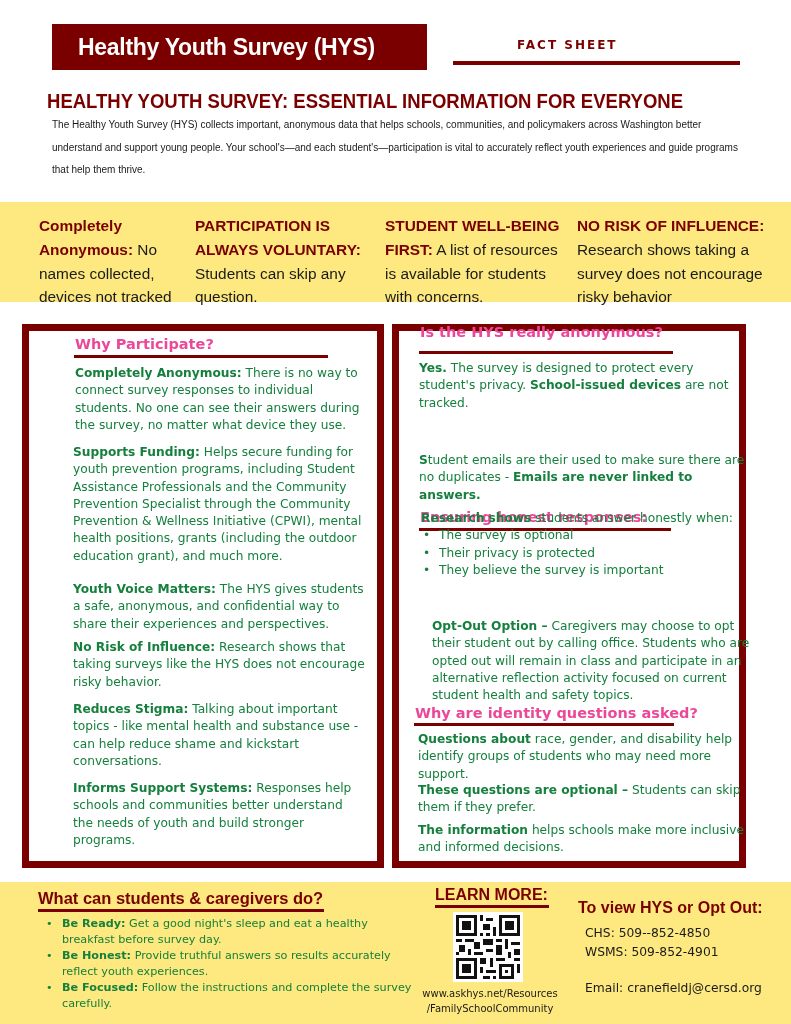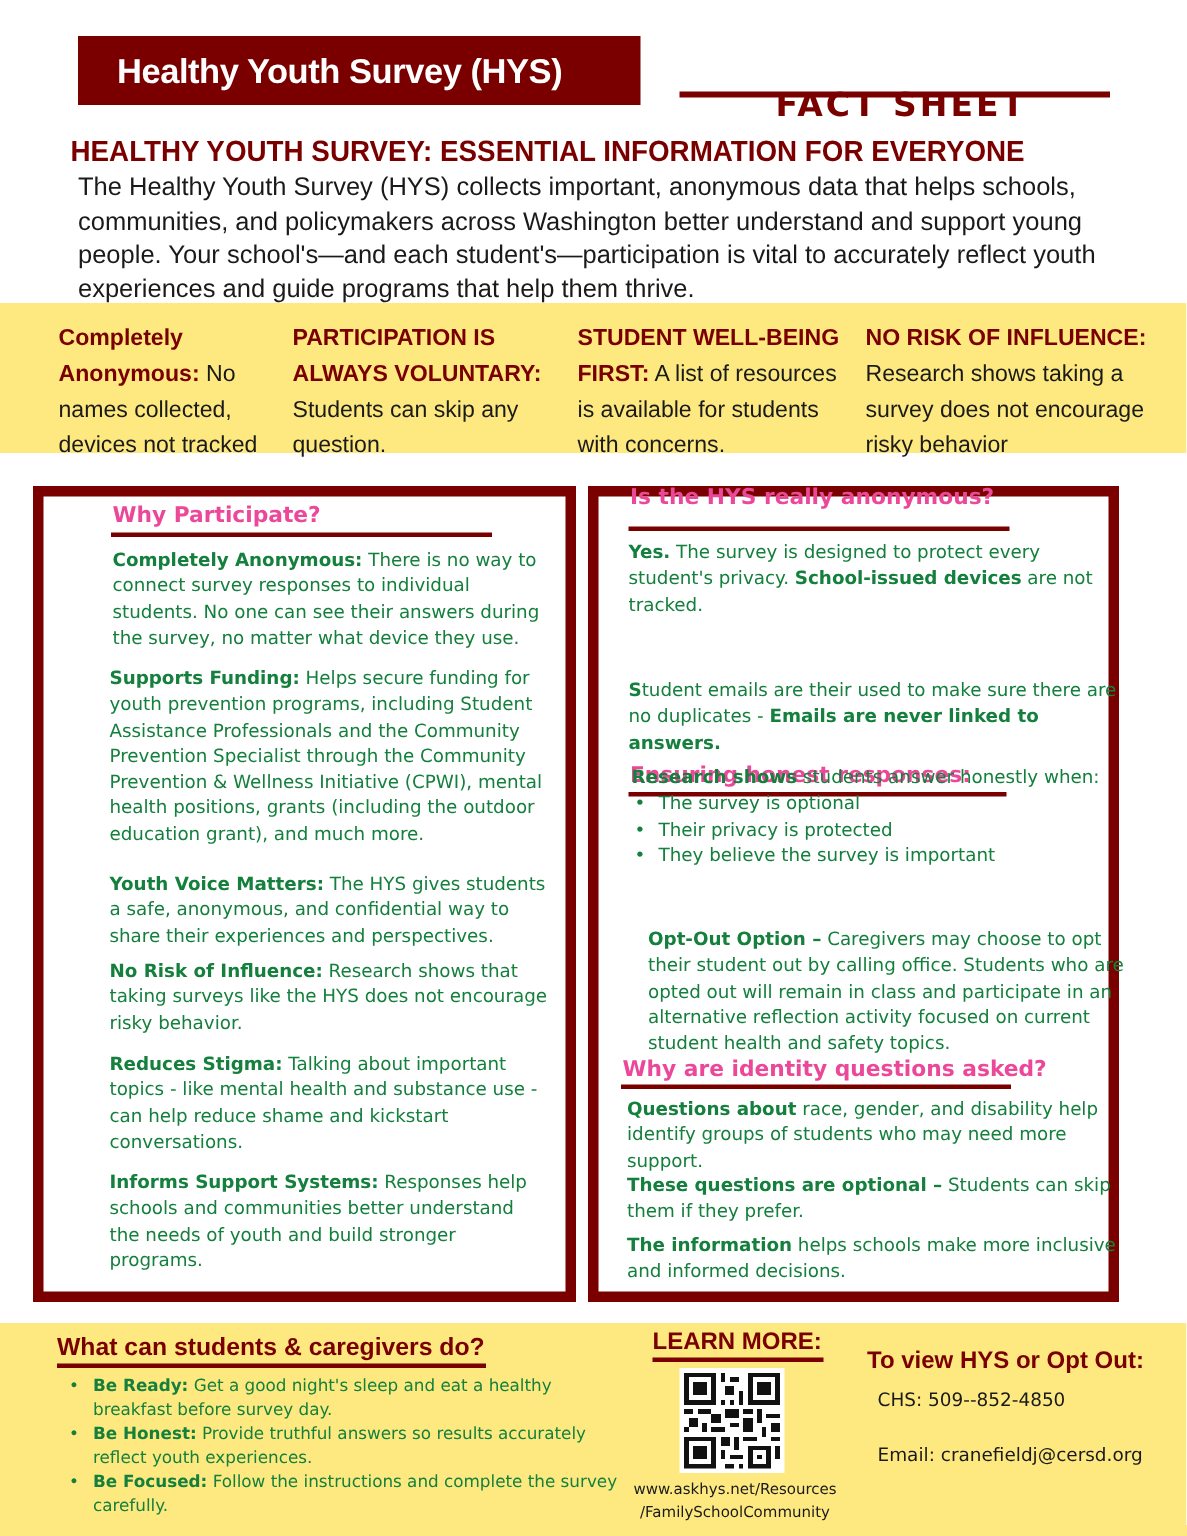--- a/index.html
+++ b/index.html
@@ -7,33 +7,33 @@
   body { position: relative; font-family: "DejaVu Sans", sans-serif; color: #1a1a1a; }
 
   .title-box {
     position: absolute; left: 52px; top: 24px; width: 375px; height: 46px;
     background: #7a0000; color: #fff;
     font-family: "Liberation Sans", sans-serif; font-weight: bold;
     font-size: 23px; line-height: 46px; padding-left: 26px; letter-spacing: -0.3px;
   }
   .fact-sheet {
     position: absolute; left: 517px; top: 38px;
-    font-family: "DejaVu Sans", sans-serif; font-weight: bold; font-size: 22px;
-    letter-spacing: 2px; color: #7a0000; margin-top: 20px;
+    font-family: "DejaVu Sans", sans-serif; font-weight: bold; font-size: 12px;
+    letter-spacing: 2px; color: #7a0000;
   }
   .fact-line { position: absolute; left: 453px; top: 61px; width: 287px; height: 4px; background: #7a0000; }
 
   .main-heading {
     position: absolute; left: 47px; top: 90px;
     font-family: "Liberation Sans", sans-serif; font-weight: bold; font-size: 19.5px;
     color: #7a0000; letter-spacing: 0px; transform: scaleX(0.95); transform-origin: left;
   }
   .intro {
     position: absolute; left: 52px; top: 114px; width: 700px;
-    font-family: "Liberation Sans", sans-serif; font-size: 17px; line-height: 22.5px; color: #1a1a1a;
+    font-family: "Liberation Sans", sans-serif; font-size: 10px; line-height: 22.5px; color: #1a1a1a;
   }
 
   .yellow-band {
     position: absolute; left: 0; top: 202px; width: 791px; height: 100px; background: #fde97f;
   }
   .band-col {
     position: absolute; top: 12px; font-family: "Liberation Sans", sans-serif;
     font-size: 15.4px; line-height: 23.8px; color: #1a1a1a;
   }
   .band-col b { color: #7a0000; }
@@ -227,15 +227,16 @@
   </svg>
 </div>
 <div class="url">
   <div>www.askhys.net/Resources</div>
   <div>/FamilySchoolCommunity</div>
 </div>
 
 <div class="bottom-h" style="left:578px; top:899px; font-size:16px;">To view HYS or Opt Out:</div>
 <div class="contact">
   <div>CHS: 509--852-4850</div>
+  <div>WSMS: 509-852-4901</div>
   <div style="height:18px;"></div>
   <div>Email: cranefieldj@cersd.org</div>
 </div>
 
 </body></html>

